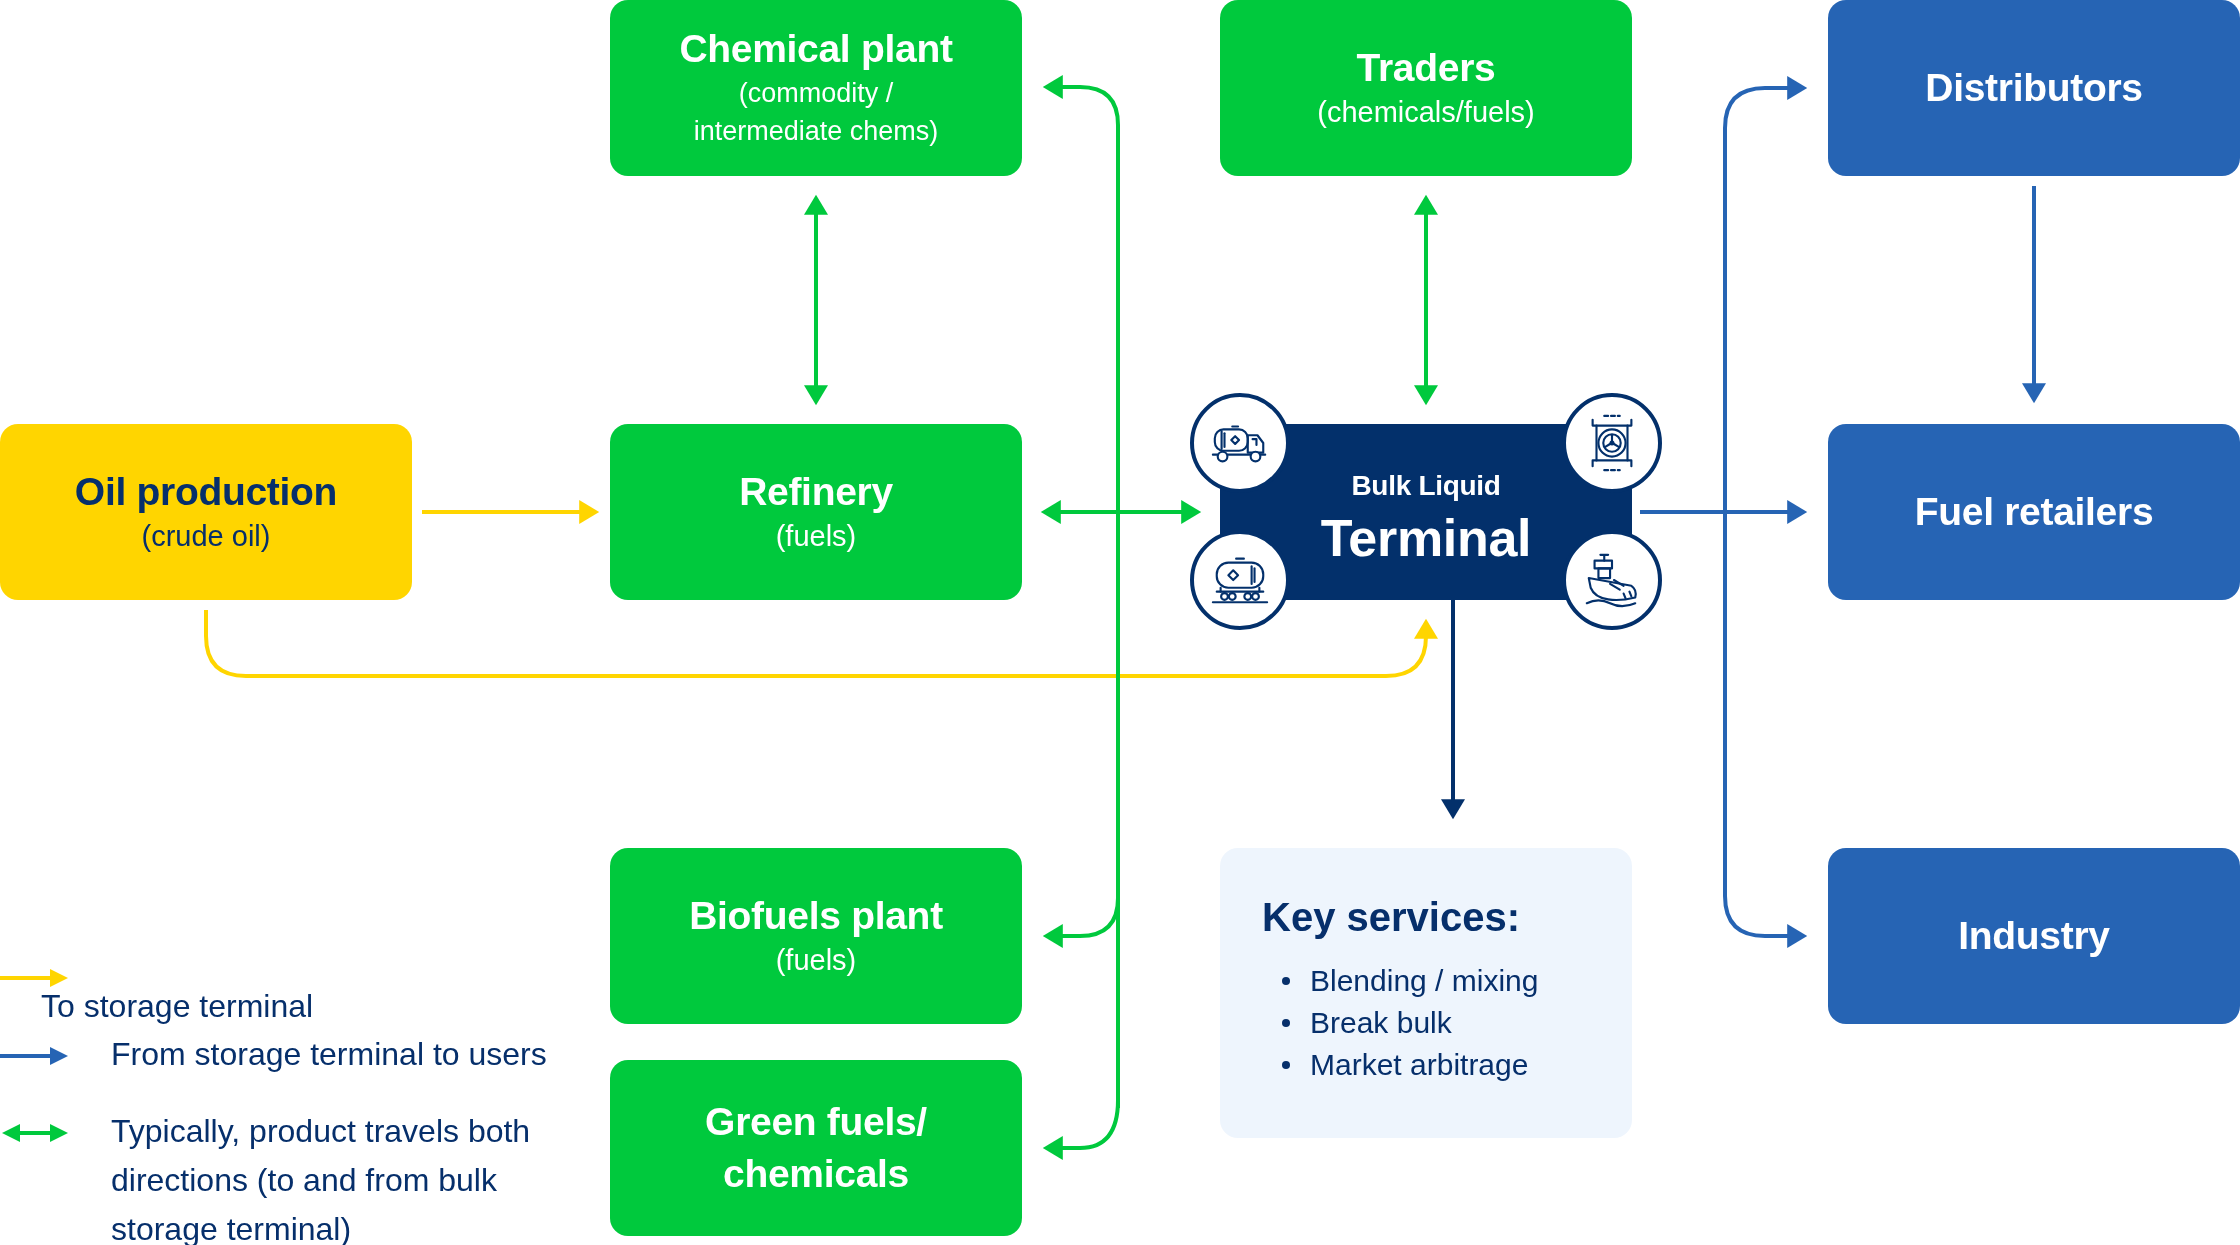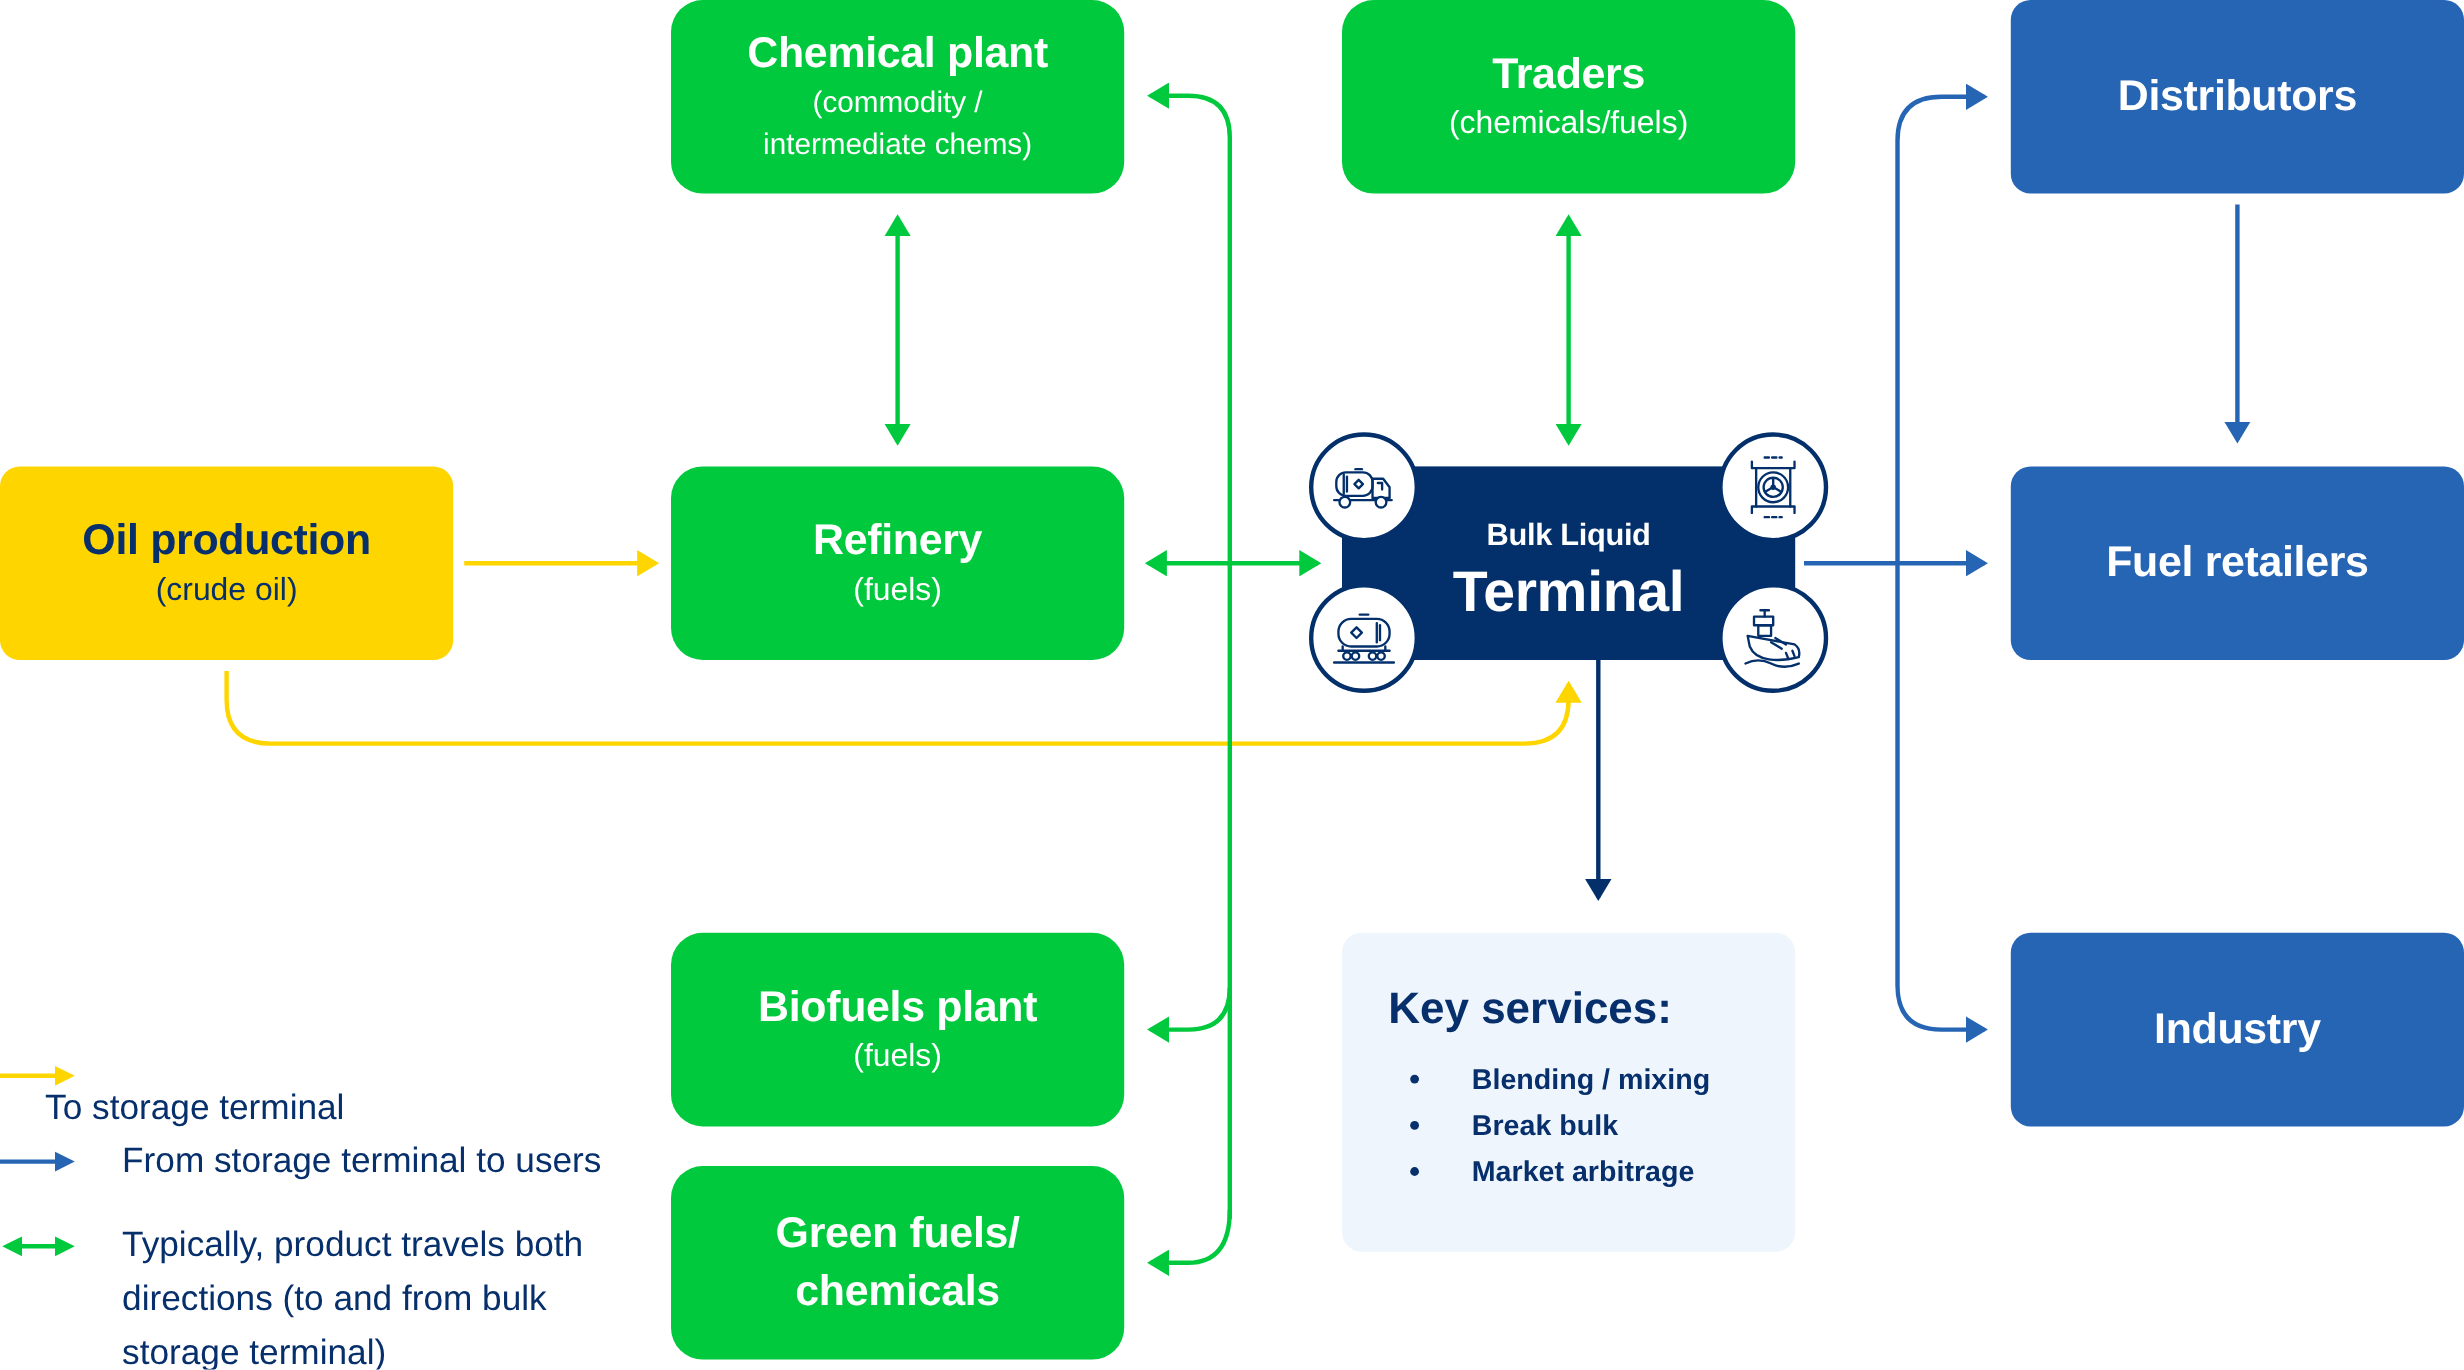--- a/index.html
+++ b/index.html
@@ -1,37 +1,37 @@
 <!DOCTYPE html>
 <html><head>
 <meta charset="utf-8">
 <style>
   html, body { margin: 0; padding: 0; background: #ffffff; }
   body { width: 2240px; height: 1245px; position: relative; overflow: hidden;
          font-family: "Liberation Sans", "DejaVu Sans", sans-serif; }
   .box { position: absolute; border-radius: 18px; display: flex; flex-direction: column;
          align-items: center; justify-content: center; text-align: center; box-sizing: border-box; }
-  .green { background: #00c93d; color: #ffffff; border-radius: 29px; }
+  .green { background: #00c93d; color: #ffffff; }
   .yellow { background: #ffd500; color: #062f6b; }
   .blue { background: #2664b4; color: #ffffff; }
   .navy { background: #03306b; color: #ffffff; border-radius: 0; }
   .title { font-size: 39px; font-weight: bold; line-height: 48px; letter-spacing: -0.3px; }
   .sub { font-size: 29px; line-height: 40px; }
   .sub.small { font-size: 27px; line-height: 40px; }
   #connectors { position: absolute; left: 0; top: 0; }
   .icon-circle { position: absolute; width: 92px; height: 92px; border-radius: 50%;
                  background: #ffffff; border: 4px solid #03306b; display: flex;
                  align-items: center; justify-content: center; }
   .icon-circle svg { width: 62px; height: 62px; }
   .services { position: absolute; left: 1220px; top: 848px; width: 412px; height: 290px;
               background: #eef5fd; border-radius: 18px; color: #062f6b; box-sizing: border-box;
               padding: 44px 0 0 42px; }
   .services .heading { font-size: 40px; font-weight: bold; line-height: 50px; margin-bottom: 18px; }
   .services ul { list-style: none; margin: 0; padding: 0 0 0 20px; }
-  .services li { font-size: 26px; font-weight: bold; line-height: 42px; display: flex; align-items: center; gap: 28px; }
+  .services li { font-size: 30px; font-weight: normal; line-height: 42px; display: flex; align-items: center; }
   .services .bullet { display: inline-block; width: 8px; height: 8px; border-radius: 50%;
                       background: #062f6b; margin-right: 20px; }
   .legend { position: absolute; left: 0; top: 945px; width: 560px; color: #062f6b; }
   .legend-row { position: absolute; left: 0; display: flex; align-items: flex-start; }
   .legend-row svg { width: 70px; height: 24px; flex: none; margin-top: 6px; }
   .legend-row .ltext { margin-left: 41px; font-size: 32px; line-height: 49px; margin-top: -8px; width: 440px; }
 </style>
 </head>
 <body>
 

